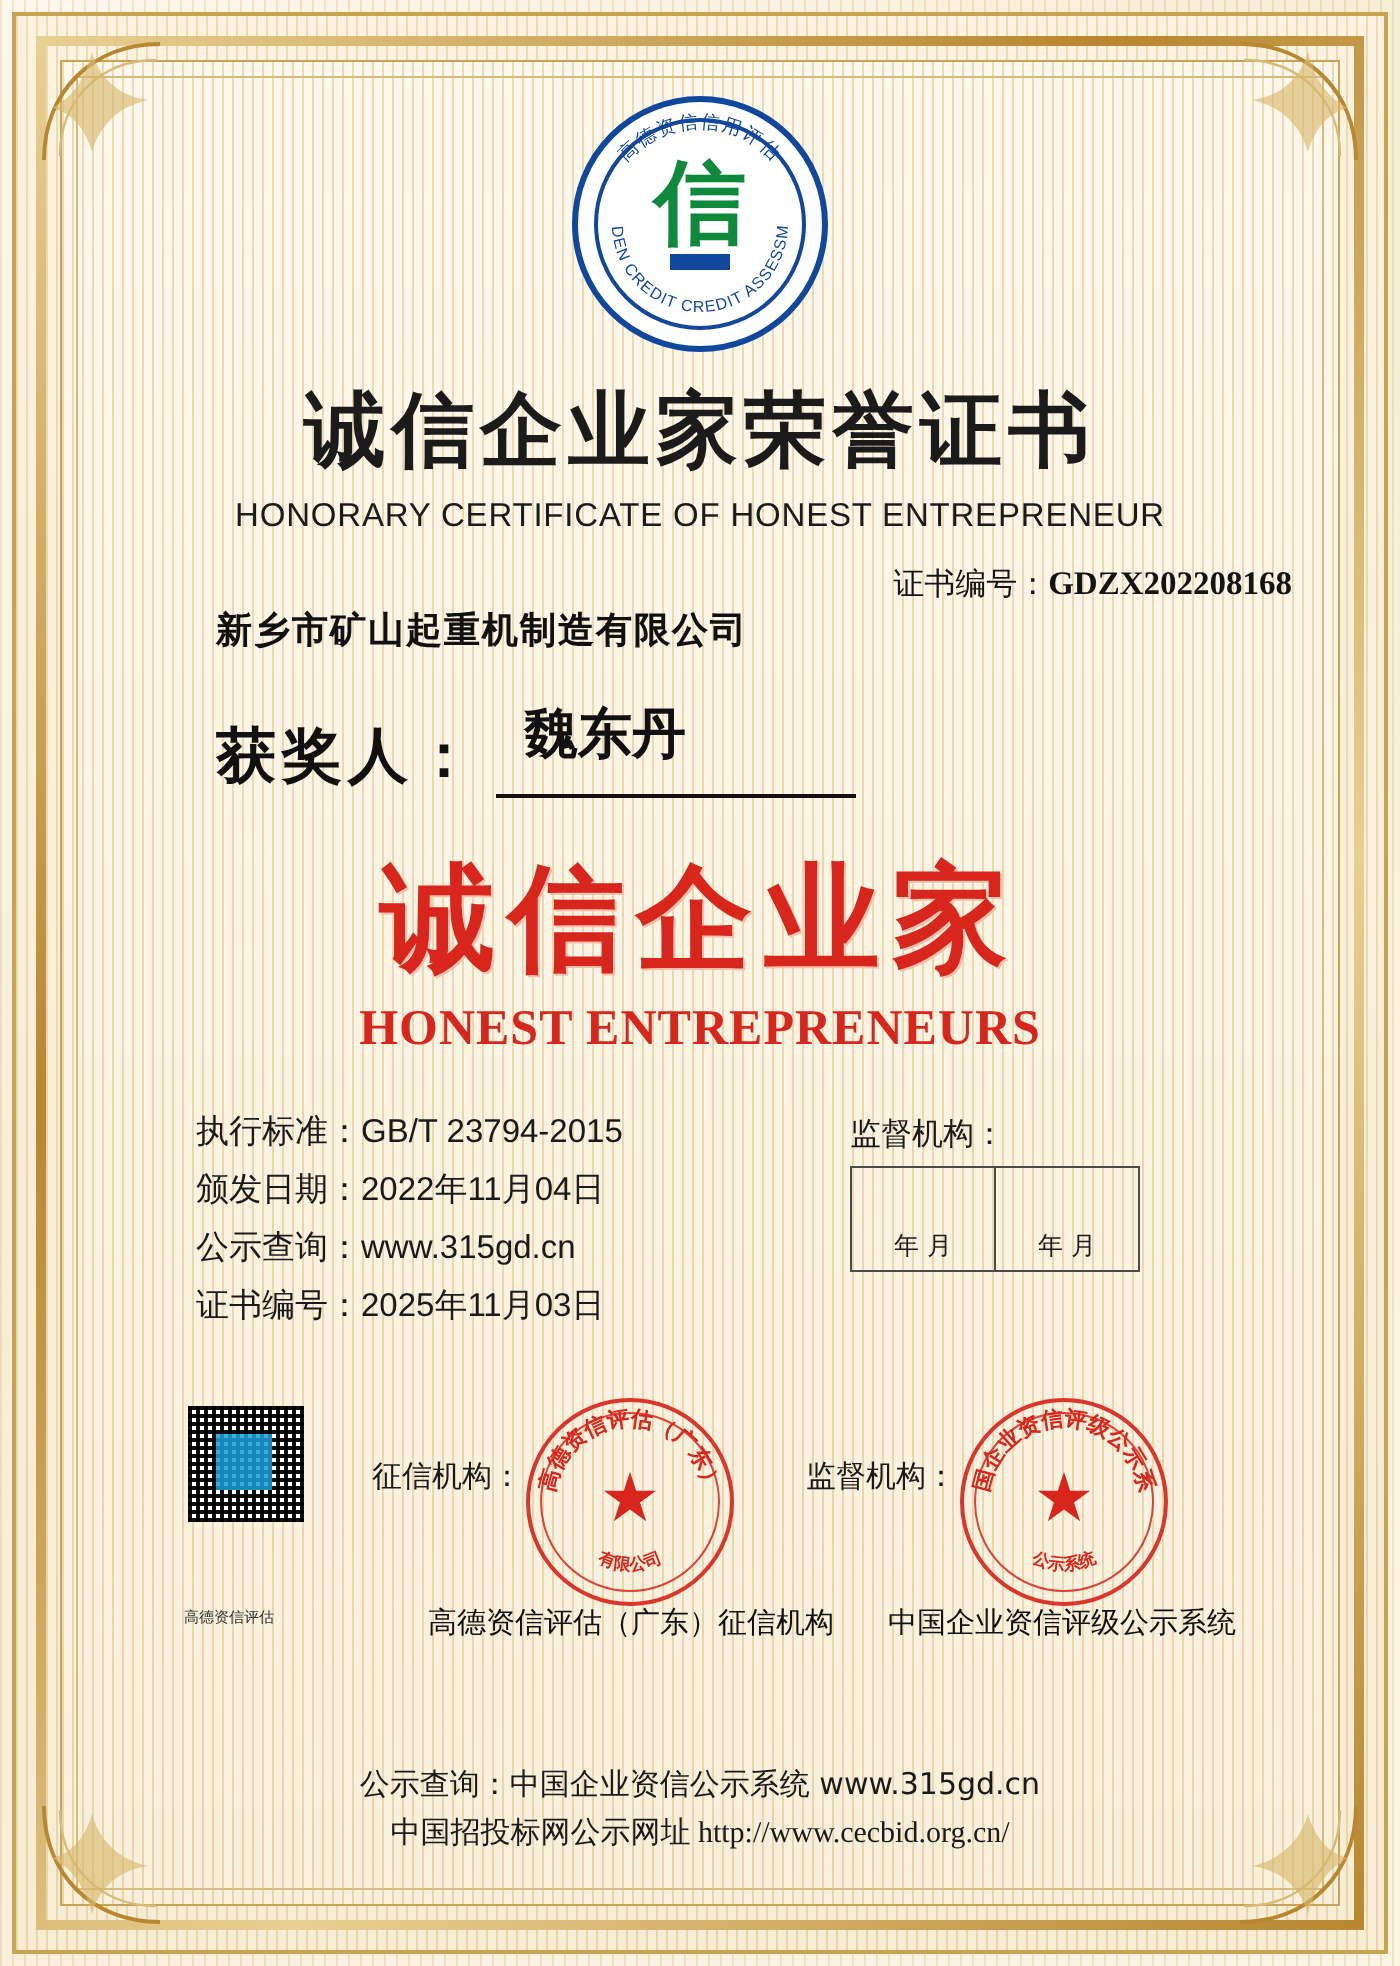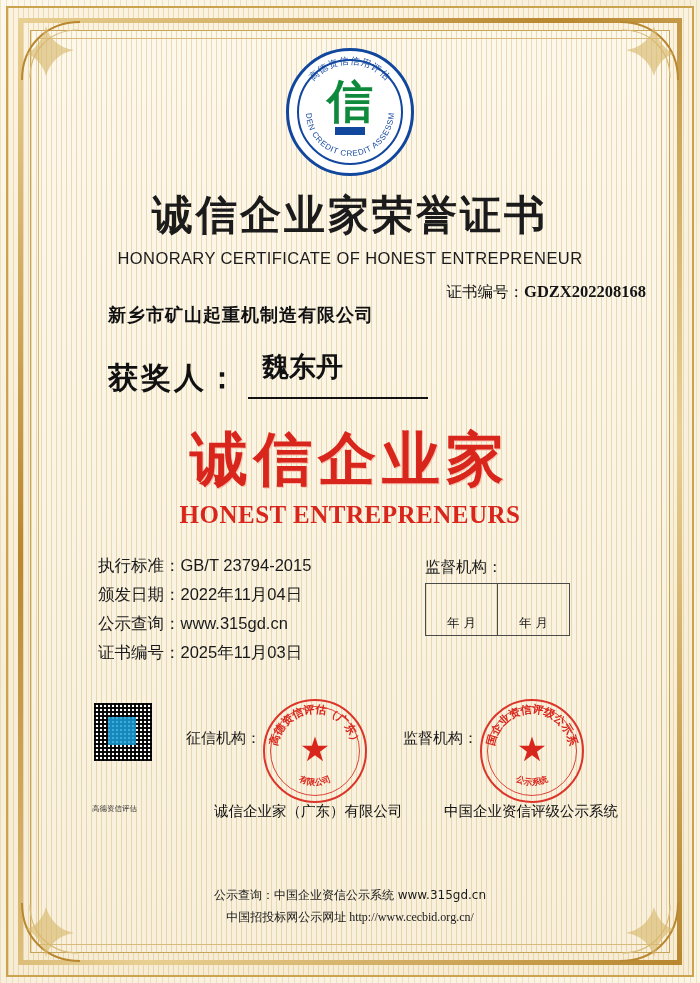--- a/index.html
+++ b/index.html
@@ -349,21 +349,21 @@
   }
 
   .footer {
     position: absolute;
     left: 0; right: 0;
     bottom: 6px;
     text-align: center;
     color: #1a1a1a;
   }
   .footer div {
-    font-size: 12px;
+    font-size: 15px;
     margin-bottom: 5px;
     font-family: "DejaVu Sans", sans-serif;
   }
   .footer .url { font-family: "Liberation Serif", serif; }
 </style>
 </head>
 <body>
 
 <div id="certificate">
   <div class="frame-outer"></div>
@@ -503,21 +503,21 @@
               <path id="sArc2b" d="M 18 52 A 34 34 0 0 0 86 52"></path>
             </defs>
             <text text-anchor="middle"><textPath href="#sArc2" startOffset="50%">中国企业资信评级公示系统</textPath></text>
             <text class="bottom-txt" text-anchor="middle"><textPath href="#sArc2b" startOffset="50%">公示系统</textPath></text>
           </svg>
           <div class="star">★</div>
         </div>
       </div>
 
       <div class="org-names">
-        <span>诚信企业家（广东）有限公司</span>
+        <span>高德资信评估（广东）征信机构</span>
         <span>中国企业资信评级公示系统</span>
       </div>
     </div>
 
     <div class="footer">
       <div>公示查询：中国企业资信公示系统 www.315gd.cn</div>
       <div class="url">中国招投标网公示网址 http://www.cecbid.org.cn/</div>
     </div>
 
   </div>

